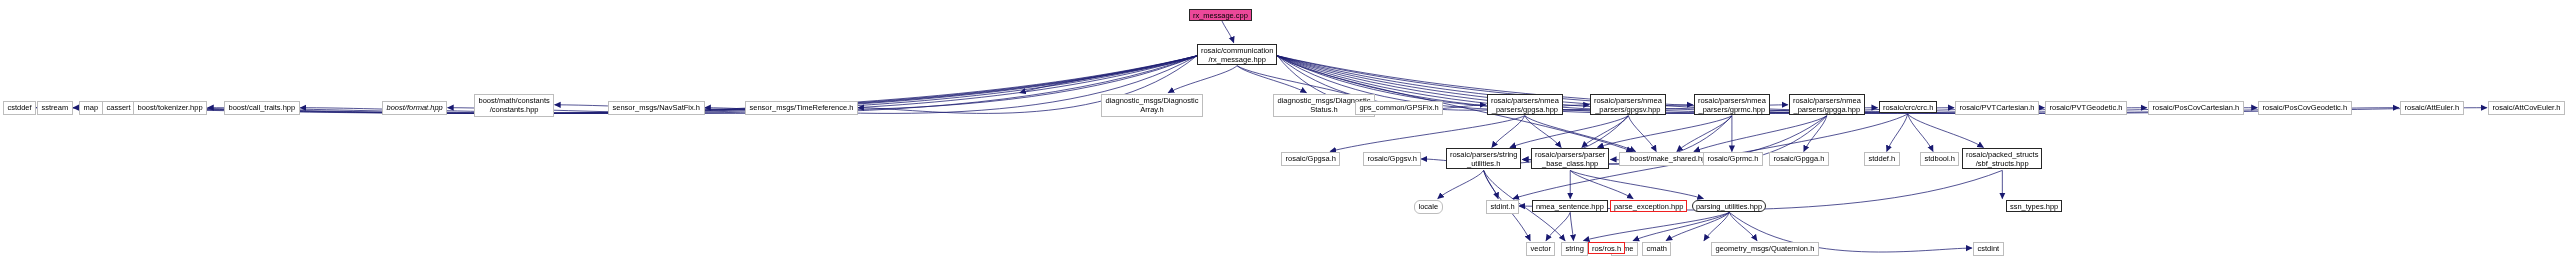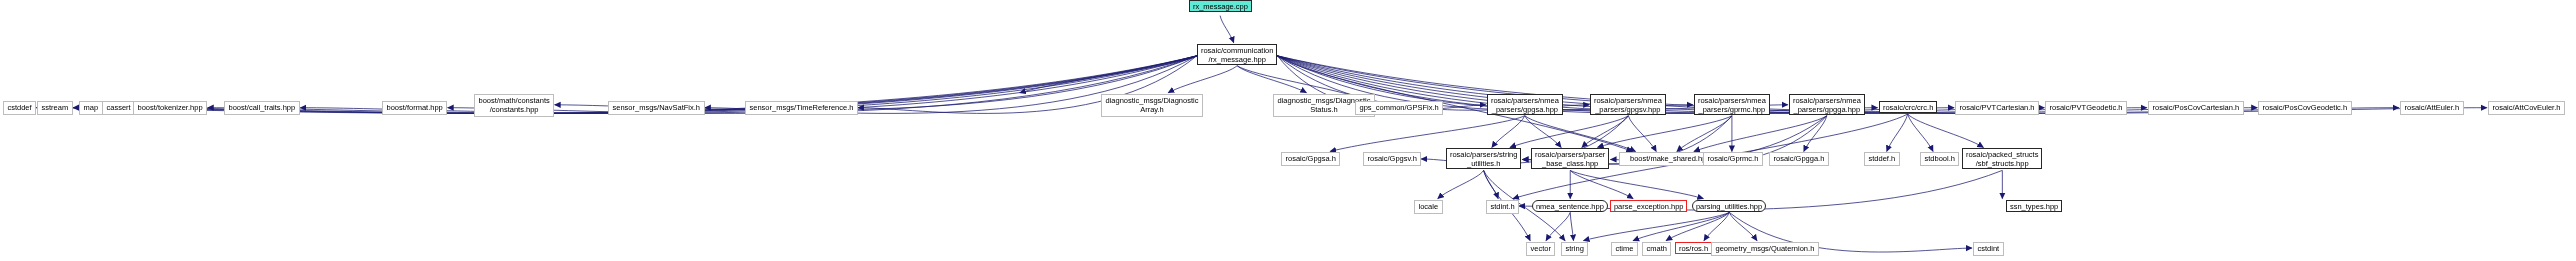--- a/index.html
+++ b/index.html
@@ -96,21 +96,21 @@
         <path d="M 2729 369 C 2723.96 383.7, 2697.5 400.85, 2687 418" fill="none" stroke="#191970" stroke-width="1.3" marker-end="url(#arrow)"></path>
         <path d="M 2729 369 C 2729.672 383.7, 2733.2 400.85, 2734.6 418" fill="none" stroke="#191970" stroke-width="1.3" marker-end="url(#arrow)"></path>
         <path d="M 3005.5 369 C 2975.092 383.7, 2815.45 400.85, 2752.1 418" fill="none" stroke="#191970" stroke-width="1.3" marker-end="url(#arrow)"></path>
         <path d="M 3005.5 369 C 2985.43 383.7, 2880.0625 400.85, 2838.25 418" fill="none" stroke="#191970" stroke-width="1.3" marker-end="url(#arrow)"></path>
         <path d="M 3005.5 369 C 2992.318 383.7, 2923.1125 400.85, 2895.65 418" fill="none" stroke="#191970" stroke-width="1.3" marker-end="url(#arrow)"></path>
         <path d="M 3005.5 369 C 3000.22 383.7, 2972.5 400.85, 2961.5 418" fill="none" stroke="#191970" stroke-width="1.3" marker-end="url(#arrow)"></path>
         <path d="M 3005.5 369 C 3011.26 383.7, 3041.5 400.85, 3053.5 418" fill="none" stroke="#191970" stroke-width="1.3" marker-end="url(#arrow)"></path>
         <path d="M 3005.5 369 C 3131.95 468.2, 3351.13 431, 3427 431" fill="none" stroke="#191970" stroke-width="1.3" marker-end="url(#arrow)"></path>
       </g>
   </svg>
-<div class="node main" style="background: #5eead4; border-color: rgb(38, 38, 38); left: 1189px; top: 0;">
+<div class="node main" style="background: #ec4899; border-color: rgb(38, 38, 38); left: 1189px; top: 9px;">
       <div>rx_message.cpp</div>
     </div>
     <div class="node strong" style="border-color: rgb(38, 38, 38); left: 1197px; top: 44px;">
       <div>rosaic/communication</div>
       <div>/rx_message.hpp</div>
     </div>
     <div class="node plain" style="border-color: rgb(189, 189, 189); left: 2.9px; top: 101px;">
       <div>cstddef</div>
     </div>
     <div class="node plain" style="border-color: rgb(189, 189, 189); left: 37px; top: 101px;">
@@ -121,21 +121,21 @@
     </div>
     <div class="node plain" style="border-color: rgb(189, 189, 189); left: 102px; top: 101px;">
       <div>cassert</div>
     </div>
     <div class="node plain" style="border-color: rgb(189, 189, 189); left: 133px; top: 101px;">
       <div>boost/tokenizer.hpp</div>
     </div>
     <div class="node plain" style="border-color: rgb(189, 189, 189); left: 224px; top: 101px;">
       <div>boost/call_traits.hpp</div>
     </div>
-    <div class="node plain" style="border-color: rgb(189, 189, 189); left: 382px; top: 101px;">
+    <div class="node plain" style="border-color: rgb(189, 189, 189); left: 382px; top: 101px; font-style: italic;">
       <div>boost/format.hpp</div>
     </div>
     <div class="node plain" style="border-color: rgb(189, 189, 189); left: 474px; top: 94px;">
       <div>boost/math/constants</div>
       <div>/constants.hpp</div>
     </div>
     <div class="node plain" style="border-color: rgb(189, 189, 189); left: 608px; top: 101px;">
       <div>sensor_msgs/NavSatFix.h</div>
     </div>
     <div class="node plain" style="border-color: rgb(189, 189, 189); left: 745px; top: 101px;">
@@ -215,27 +215,27 @@
     <div class="node plain" style="border-color: rgb(189, 189, 189); left: 1864px; top: 152px;">
       <div>stddef.h</div>
     </div>
     <div class="node plain" style="border-color: rgb(189, 189, 189); left: 1920px; top: 152px;">
       <div>stdbool.h</div>
     </div>
     <div class="node strong" style="border-color: rgb(38, 38, 38); left: 1962px; top: 148px;">
       <div>rosaic/packed_structs</div>
       <div>/sbf_structs.hpp</div>
     </div>
-    <div class="node plain" style="border-color: rgb(189, 189, 189); left: 1414px; top: 200px;">
+    <div class="node plain" style="border-color: rgb(189, 189, 189); left: 1414px; top: 200px; border-radius: 6px;">
       <div>locale</div>
     </div>
     <div class="node plain" style="border-color: rgb(189, 189, 189); left: 1486px; top: 200px;">
       <div>stdint.h</div>
     </div>
-    <div class="node strong" style="border-color: rgb(38, 38, 38); left: 1532px; top: 200px; border-radius: 6px;">
+    <div class="node strong" style="border-color: rgb(38, 38, 38); left: 1532px; top: 200px;">
       <div>nmea_sentence.hpp</div>
     </div>
     <div class="node alert" style="border-color: rgb(240, 32, 32); left: 1610px; top: 200px;">
       <div>parse_exception.hpp</div>
     </div>
     <div class="node strong" style="border-color: rgb(38, 38, 38); left: 1692px; top: 200px; border-radius: 6px;">
       <div>parsing_utilities.hpp</div>
     </div>
     <div class="node strong" style="border-color: rgb(38, 38, 38); left: 1974px; top: 200px; margin-left: 32px;">
       <div>ssn_types.hpp</div>
@@ -245,21 +245,21 @@
     </div>
     <div class="node plain" style="border-color: rgb(189, 189, 189); left: 1561px; top: 242px;">
       <div>string</div>
     </div>
     <div class="node plain" style="border-color: rgb(189, 189, 189); left: 1611px; top: 242px;">
       <div>ctime</div>
     </div>
     <div class="node plain" style="border-color: rgb(189, 189, 189); left: 1642px; top: 242px;">
       <div>cmath</div>
     </div>
-    <div class="node alert" style="border-color: rgb(240, 32, 32); left: 1675px; top: 242px;">
+    <div class="node alert" style="border-color: rgb(240, 32, 32); left: 1588px; top: 242px;">
       <div>ros/ros.h</div>
     </div>
     <div class="node plain" style="border-color: rgb(189, 189, 189); left: 1711px; top: 242px;">
       <div>geometry_msgs/Quaternion.h</div>
     </div>
     <div class="node plain" style="border-color: rgb(189, 189, 189); left: 1973px; top: 242px;">
       <div>cstdint</div>
     </div>
   </div>
 

